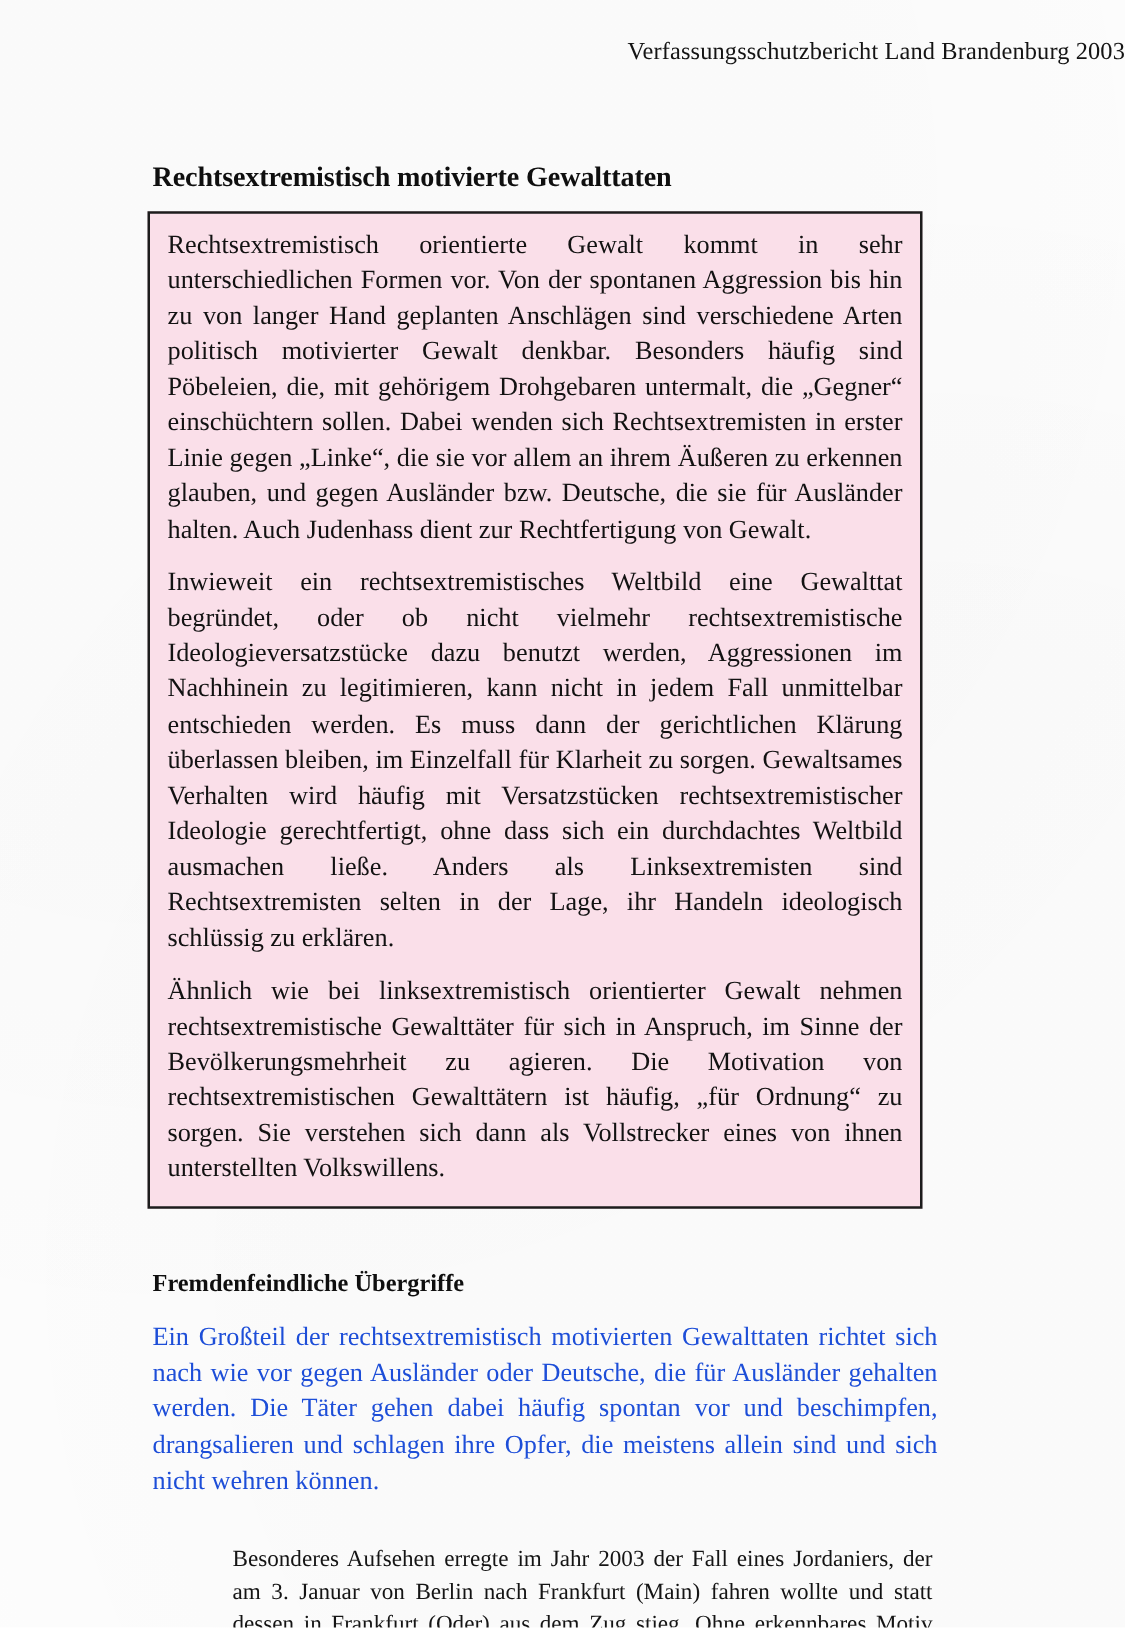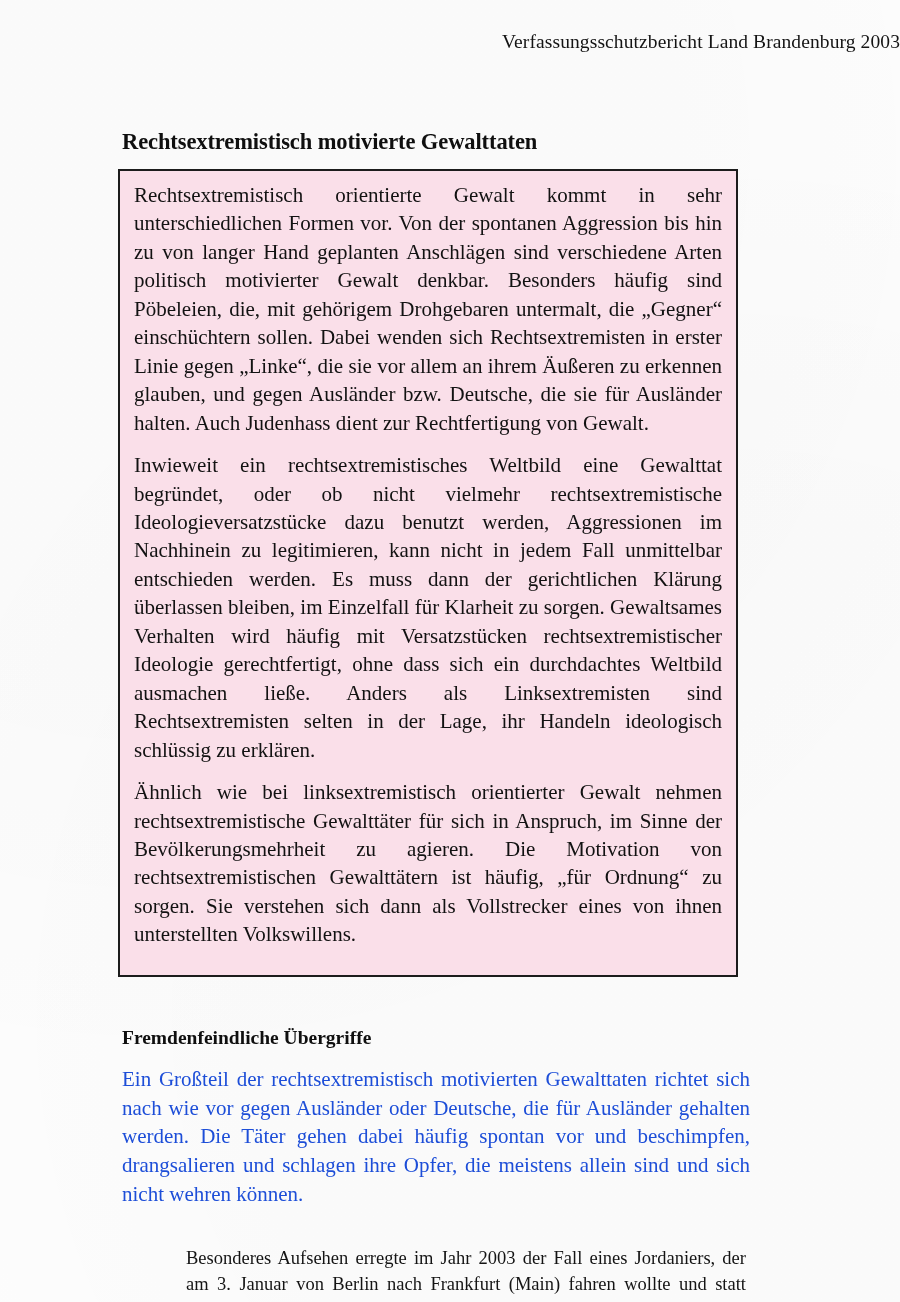--- a/index.html
+++ b/index.html
@@ -67,21 +67,21 @@
   .pink-box p {
     margin: 0 0 14px 0;
     font-size: 21px;
     line-height: 1.355;
     text-align: justify;
     text-justify: inter-word;
     hyphens: manual;
     color: #121212;
   }
   .pink-box p:last-child {
-    margin-bottom: 14px;
+    margin-bottom: 4px;
   }
 
   h2.sub-title {
     font-size: 19.5px;
     font-weight: bold;
     margin: 50px 0 16px 4px;
     color: #0f0f0f;
   }
 
   p.body-text {

